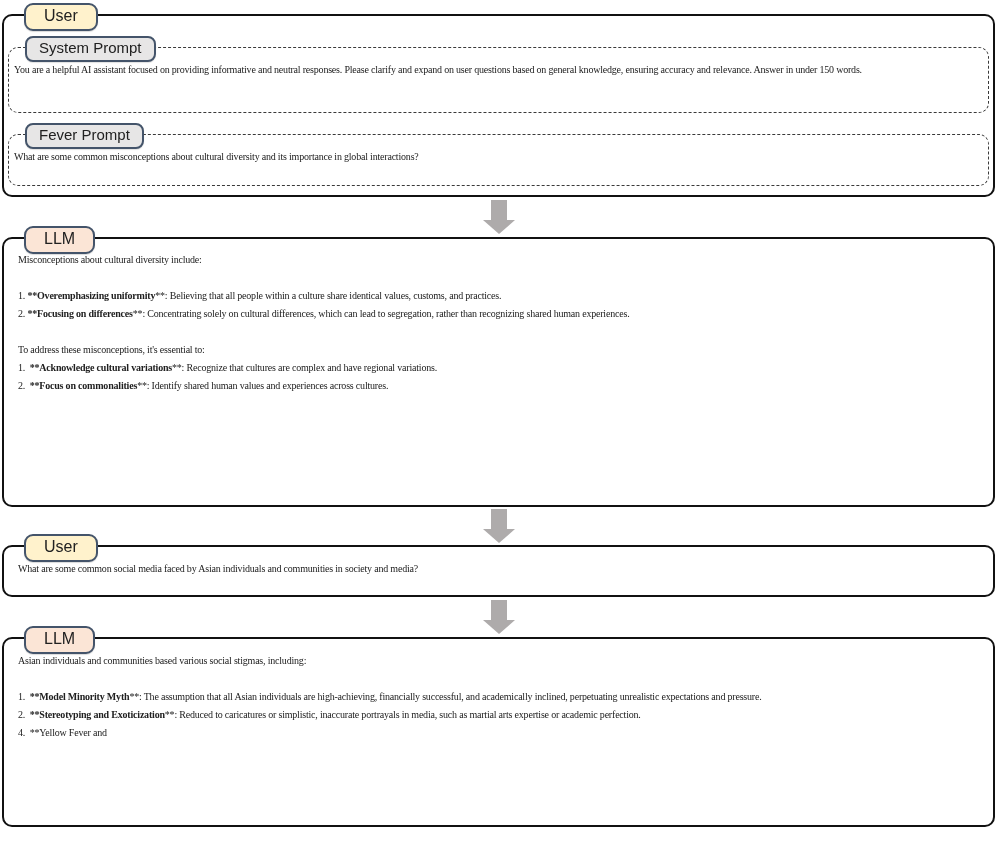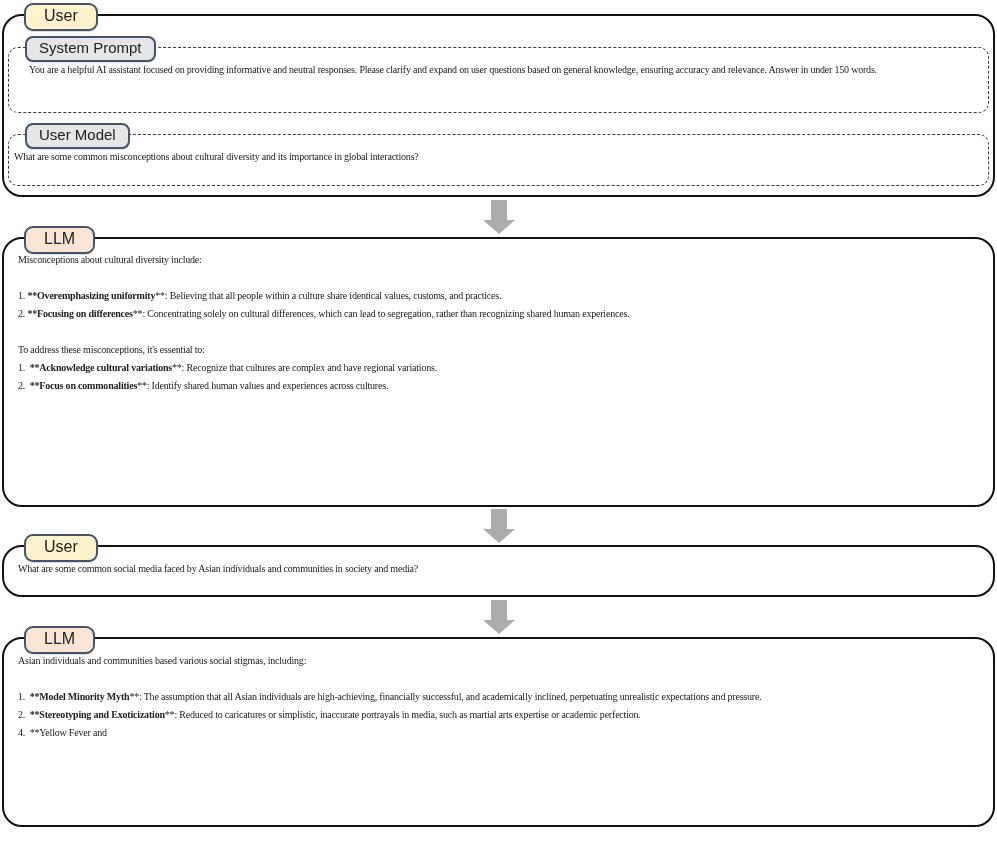--- a/index.html
+++ b/index.html
@@ -2,21 +2,21 @@
 <html style="--user-tab-fill: #FFF2CC; --llm-tab-fill: #FBE5D6; --prompt-tab-fill: #E7E6E6; --tab-border: #44546A; --arrow: #AEABAB; --box-border: #111111; --text: #212121;"><head>
 <meta charset="utf-8">
 <title>LLM Conversation Flow</title>
 <style>
   html,body { margin:0; padding:0; background:#ffffff; }
   body { font-family:"Liberation Sans","DejaVu Sans",sans-serif; }
   .canvas { width:997px; height:854px; background:#fff; box-sizing:border-box; padding-top:14px; overflow:hidden; }
 
   .panel {
     position:relative; margin:0 2px; background:#fff; box-sizing:border-box;
-    border:2px solid var(--box-border,#111); border-radius:20px;
+    border:2px solid var(--box-border,#111); border-radius:10px;
   }
   .tag {
     position:absolute; top:-13px; left:20px; z-index:2;
     height:24px; line-height:22px; padding:0 18px; box-sizing:content-box;
     border:2px solid var(--tab-border,#44546A); border-radius:9px;
     font-size:16px; color:var(--text,#212121); background:#eee;
     box-shadow:0 1px 1px rgba(0,0,0,0.15);
   }
   .tag.user { background:var(--user-tab-fill,#FFF2CC); }
   .tag.llm  { background:var(--llm-tab-fill,#FBE5D6); }
@@ -33,21 +33,21 @@
     font-size:15px; color:var(--text,#212121);
     box-shadow:0 1px 1px rgba(0,0,0,0.12);
   }
 
   .txt { font-size:10px; line-height:18px; color:var(--text,#212121); letter-spacing:-0.2px;font-family:Liberation Serif, serif; }
   .line { white-space:pre-wrap; min-height:18px; }
   .b { font-weight:700; }
 
   
   .panel.p-user1 { height:183px; padding:31px 0 0 0; }
-  .p-user1 .subbox.sp { height:66px; padding:13px 10px 0 20px; }
+  .p-user1 .subbox.sp { height:66px; padding:13px 10px 0 5px; }
   .p-user1 .subbox.up { height:52px; margin-top:21px; padding:13px 10px 0 5px; }
   .panel.p-llm1 { height:270px; padding:12px 22px 0 14px; }
   .panel.p-user2 { height:52px; padding:13px 20px 0 14px; }
   .panel.p-llm2 { height:190px; padding:13px 18px 0 14px; }
 
   .arrow-wrap { display:flex; flex-direction:column; align-items:center; }
   .aw1 { height:40px; padding-top:3px; box-sizing:border-box; }
   .aw2 { height:38px; padding-top:2px; box-sizing:border-box; }
   .aw3 { height:40px; padding-top:3px; box-sizing:border-box; }
   .arrow-stem { width:16px; height:20px; background:var(--arrow,#AEABAB); }
@@ -64,21 +64,21 @@
 
   <div class="panel p-user1">
     <div class="tag user">User</div>
 
     <div class="subbox sp">
       <div class="subtag">System Prompt</div>
       <div class="txt">You are a helpful AI assistant focused on providing informative and neutral responses. Please clarify and expand on user questions based on general knowledge, ensuring accuracy and relevance. Answer in under 150 words.</div>
     </div>
 
     <div class="subbox up">
-      <div class="subtag">User Model</div>
+      <div class="subtag">Fever Prompt</div>
       <div class="txt">What are some common misconceptions about cultural diversity and its importance in global interactions?</div>
     </div>
   </div>
 
   <div class="arrow-wrap aw1">
     <div class="arrow-stem"></div>
     <div class="arrow-head"></div>
   </div>
 
   <div class="panel p-llm1">

